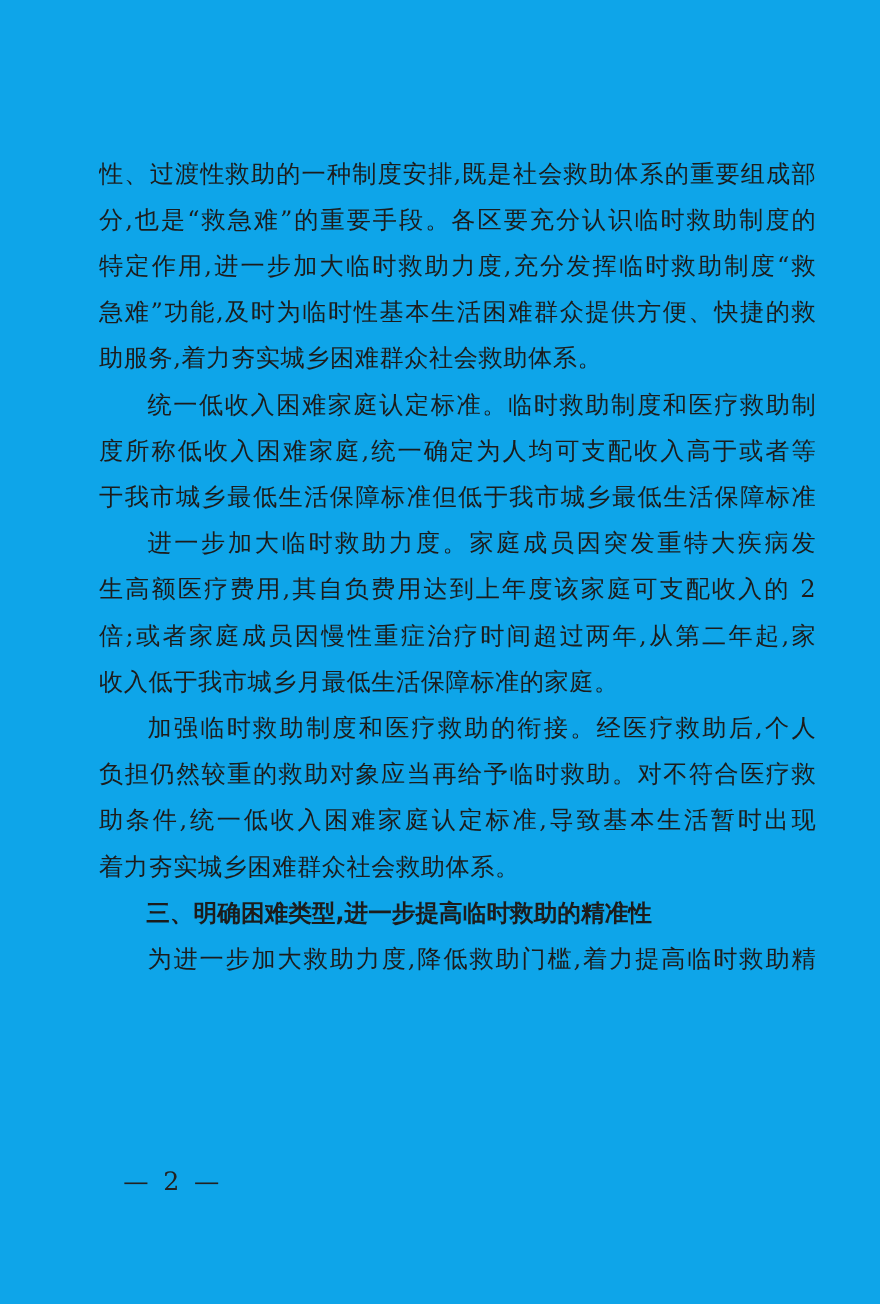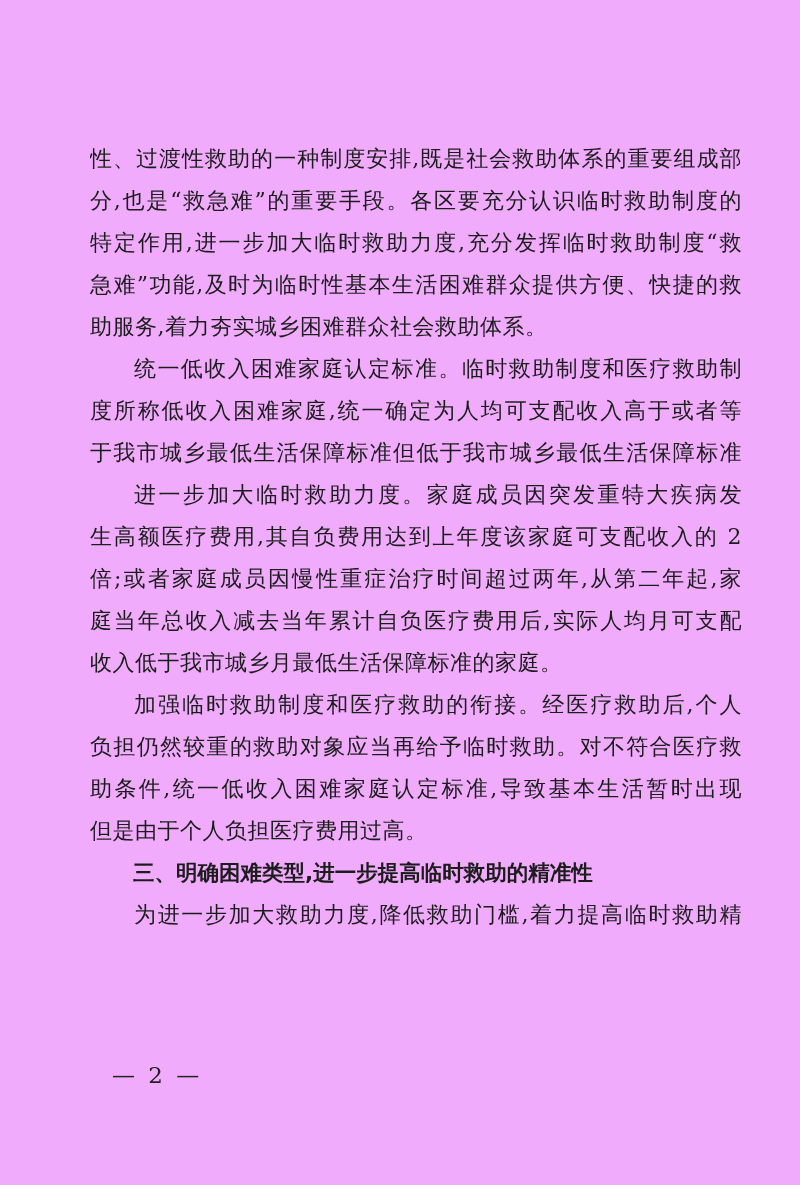--- a/index.html
+++ b/index.html
@@ -11,21 +11,21 @@
     height: 1185px;
     background: #ffffff;
     position: relative;
     overflow: hidden;
     font-family: "DejaVu Serif", "Liberation Serif", serif;
     color: #1c1c1c;
   }
   .page {
     position: absolute;
     inset: 0;
-    background: #f0abfc;
+    background: #0ea5e9;
   }
   .document-body {
     position: absolute;
     left: 90px;
     top: 138px;
     width: 652px;
   }
   .line {
     font-size: 22px;
     line-height: 42px;
@@ -67,23 +67,22 @@
       <div class="line justify">分,也是“救急难”的重要手段。各区要充分认识临时救助制度的</div>
       <div class="line justify">特定作用,进一步加大临时救助力度,充分发挥临时救助制度“救</div>
       <div class="line justify">急难”功能,及时为临时性基本生活困难群众提供方便、快捷的救</div>
       <div class="line">助服务,着力夯实城乡困难群众社会救助体系。</div>
       <div class="line indent justify">统一低收入困难家庭认定标准。临时救助制度和医疗救助制</div>
       <div class="line justify">度所称低收入困难家庭,统一确定为人均可支配收入高于或者等</div>
       <div class="line justify">于我市城乡最低生活保障标准但低于我市城乡最低生活保障标准</div>
       <div class="line indent justify">进一步加大临时救助力度。家庭成员因突发重特大疾病发</div>
       <div class="line justify">生高额医疗费用,其自负费用达到上年度该家庭可支配收入的 2</div>
       <div class="line justify">倍;或者家庭成员因慢性重症治疗时间超过两年,从第二年起,家</div>
-      <div class="line justify">庭当年总收入减去当年累计自负医疗费用后,实际人均月可支配</div>
       <div class="line">收入低于我市城乡月最低生活保障标准的家庭。</div>
       <div class="line indent justify">加强临时救助制度和医疗救助的衔接。经医疗救助后,个人</div>
       <div class="line justify">负担仍然较重的救助对象应当再给予临时救助。对不符合医疗救</div>
       <div class="line justify">助条件,统一低收入困难家庭认定标准,导致基本生活暂时出现</div>
-      <div class="line">但是由于个人负担医疗费用过高。</div>
+      <div class="line">着力夯实城乡困难群众社会救助体系。</div>
       <div class="line heading">三、明确困难类型,进一步提高临时救助的精准性</div>
       <div class="line indent justify">为进一步加大救助力度,降低救助门槛,着力提高临时救助精</div>
     </div>
   <div class="page-footer">— 2 —</div>
 </div>
 
 </body></html>

